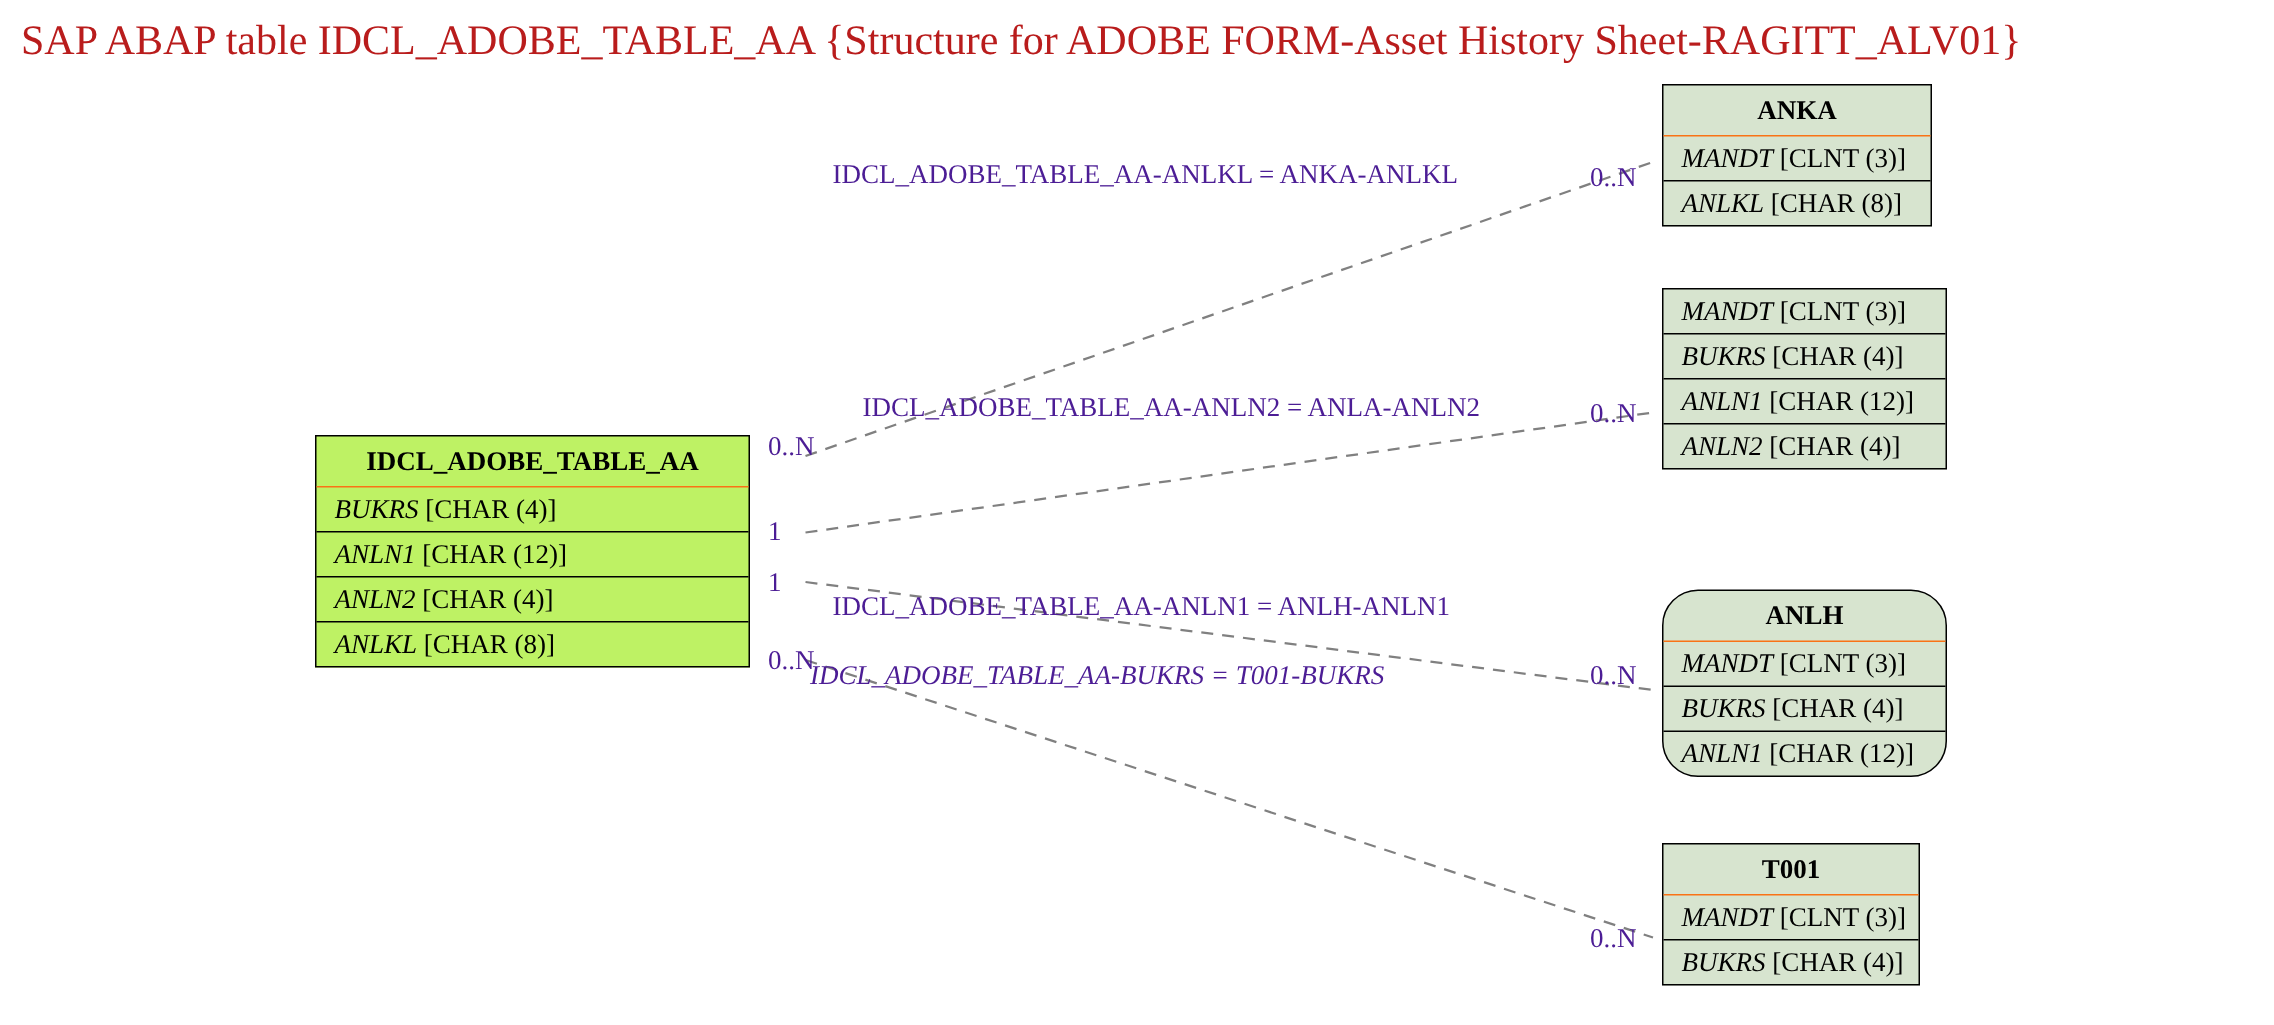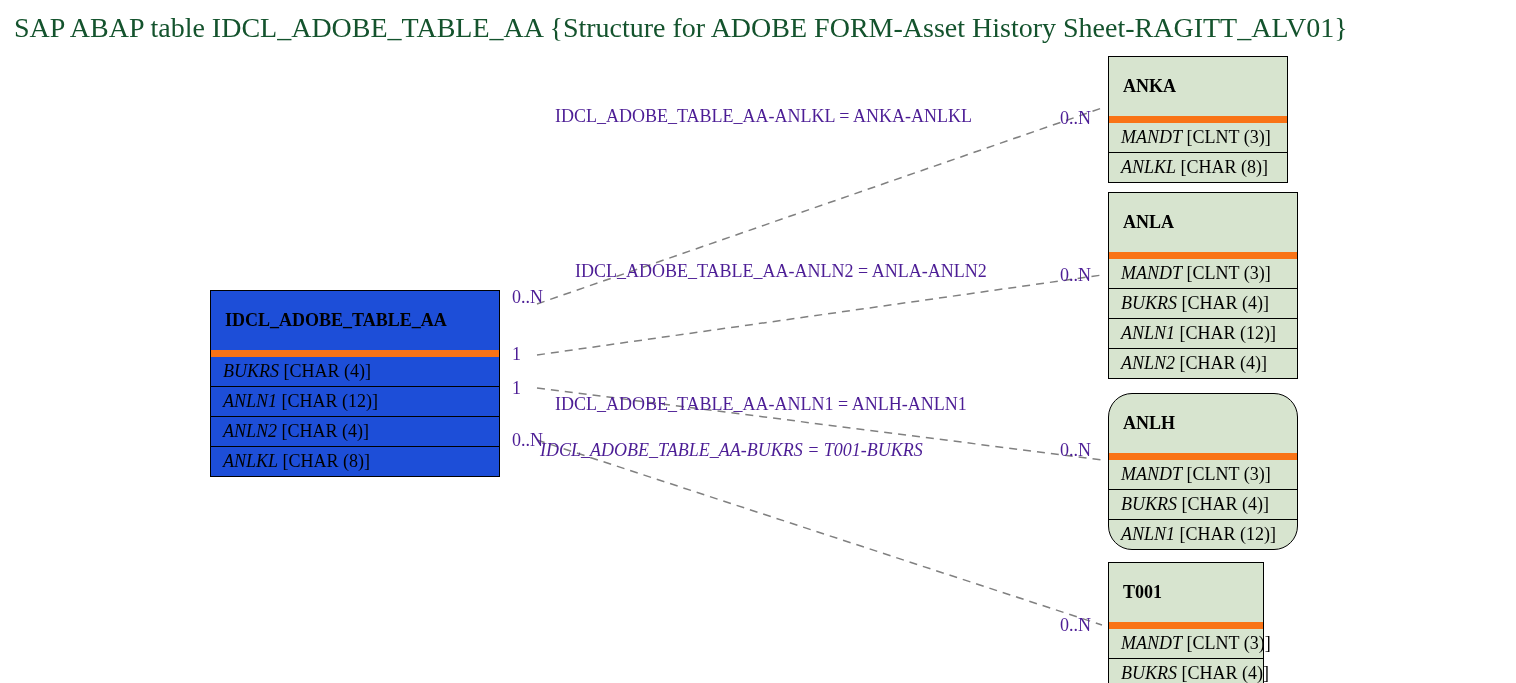--- a/index.html
+++ b/index.html
@@ -9,48 +9,48 @@
     background: #ffffff;
     font-family: "Times New Roman", Times, serif;
     position: relative;
     overflow: hidden;
   }
   .title {
     position: absolute;
     top: 12px;
     left: 14px;
     font-size: 28px;
-    color: #14532d;
+    color: #b91c1c;
   }
   svg.connectors {
     position: absolute;
     top: 0; left: 0;
     width: 1516px; height: 683px;
     pointer-events: none;
   }
   .entity {
     position: absolute;
     border: 1px solid #000;
     font-size: 18px;
   }
   .entity .hdr {
     font-weight: bold;
-    text-align: left;
-    padding: 19px 14px;
-    border-bottom: 7px solid #f97316;
+    text-align: center;
+    padding: 6px 14px;
+    border-bottom: 1px solid #f97316;
   }
   .entity .row {
     padding: 4px 12px;
     border-bottom: 1px solid #000;
     white-space: nowrap;
   }
   .entity .row:last-child { border-bottom: none; }
   .entity .fname { font-style: italic; }
   .entity .fname.key { }
-  .main-entity { background: #1d4ed8; }
+  .main-entity { background: #bef264; }
   .ref-entity { background: #d7e4cf; }
   .card-label, .rel-label {
     position: absolute;
     font-size: 18px;
     color: #4c1d95;
     white-space: nowrap;
   }
 </style>
 </head>
 <body>
@@ -72,35 +72,34 @@
   <div class="row"><span class="fname">ANLKL</span> <span>[CHAR (8)]</span></div>
 </div>
 
 <div class="entity ref-entity" style="left:1108px; top:56px; width:180px;">
   <div class="hdr">ANKA</div>
   <div class="row"><span class="fname key">MANDT</span> <span>[CLNT (3)]</span></div>
   <div class="row"><span class="fname key">ANLKL</span> <span>[CHAR (8)]</span></div>
 </div>
 
 <div class="entity ref-entity" style="left:1108px; top:192px; width:190px;">
-  <div class="hdr">ANLA</div>
   <div class="row"><span class="fname key">MANDT</span> <span>[CLNT (3)]</span></div>
   <div class="row"><span class="fname key">BUKRS</span> <span>[CHAR (4)]</span></div>
   <div class="row"><span class="fname key">ANLN1</span> <span>[CHAR (12)]</span></div>
   <div class="row"><span class="fname key">ANLN2</span> <span>[CHAR (4)]</span></div>
 </div>
 
 <div class="entity ref-entity" style="left:1108px; top:393px; width:190px;border-radius:24px;">
   <div class="hdr">ANLH</div>
   <div class="row"><span class="fname key">MANDT</span> <span>[CLNT (3)]</span></div>
   <div class="row"><span class="fname key">BUKRS</span> <span>[CHAR (4)]</span></div>
   <div class="row"><span class="fname key">ANLN1</span> <span>[CHAR (12)]</span></div>
 </div>
 
-<div class="entity ref-entity" style="left:1108px; top:562px; width:156px;">
+<div class="entity ref-entity" style="left:1108px; top:562px; width:172px;">
   <div class="hdr">T001</div>
   <div class="row"><span class="fname key">MANDT</span> <span>[CLNT (3)]</span></div>
   <div class="row"><span class="fname">BUKRS</span> <span>[CHAR (4)]</span></div>
 </div>
 
 <div class="rel-label" style="left:555px; top:106px;">IDCL_ADOBE_TABLE_AA-ANLKL = ANKA-ANLKL</div>
 <div class="rel-label" style="left:575px; top:261px;">IDCL_ADOBE_TABLE_AA-ANLN2 = ANLA-ANLN2</div>
 <div class="rel-label" style="left:555px; top:394px;">IDCL_ADOBE_TABLE_AA-ANLN1 = ANLH-ANLN1</div>
 <div class="rel-label" style="left:540px; top:440px;font-style:italic;">IDCL_ADOBE_TABLE_AA-BUKRS = T001-BUKRS</div>
 

